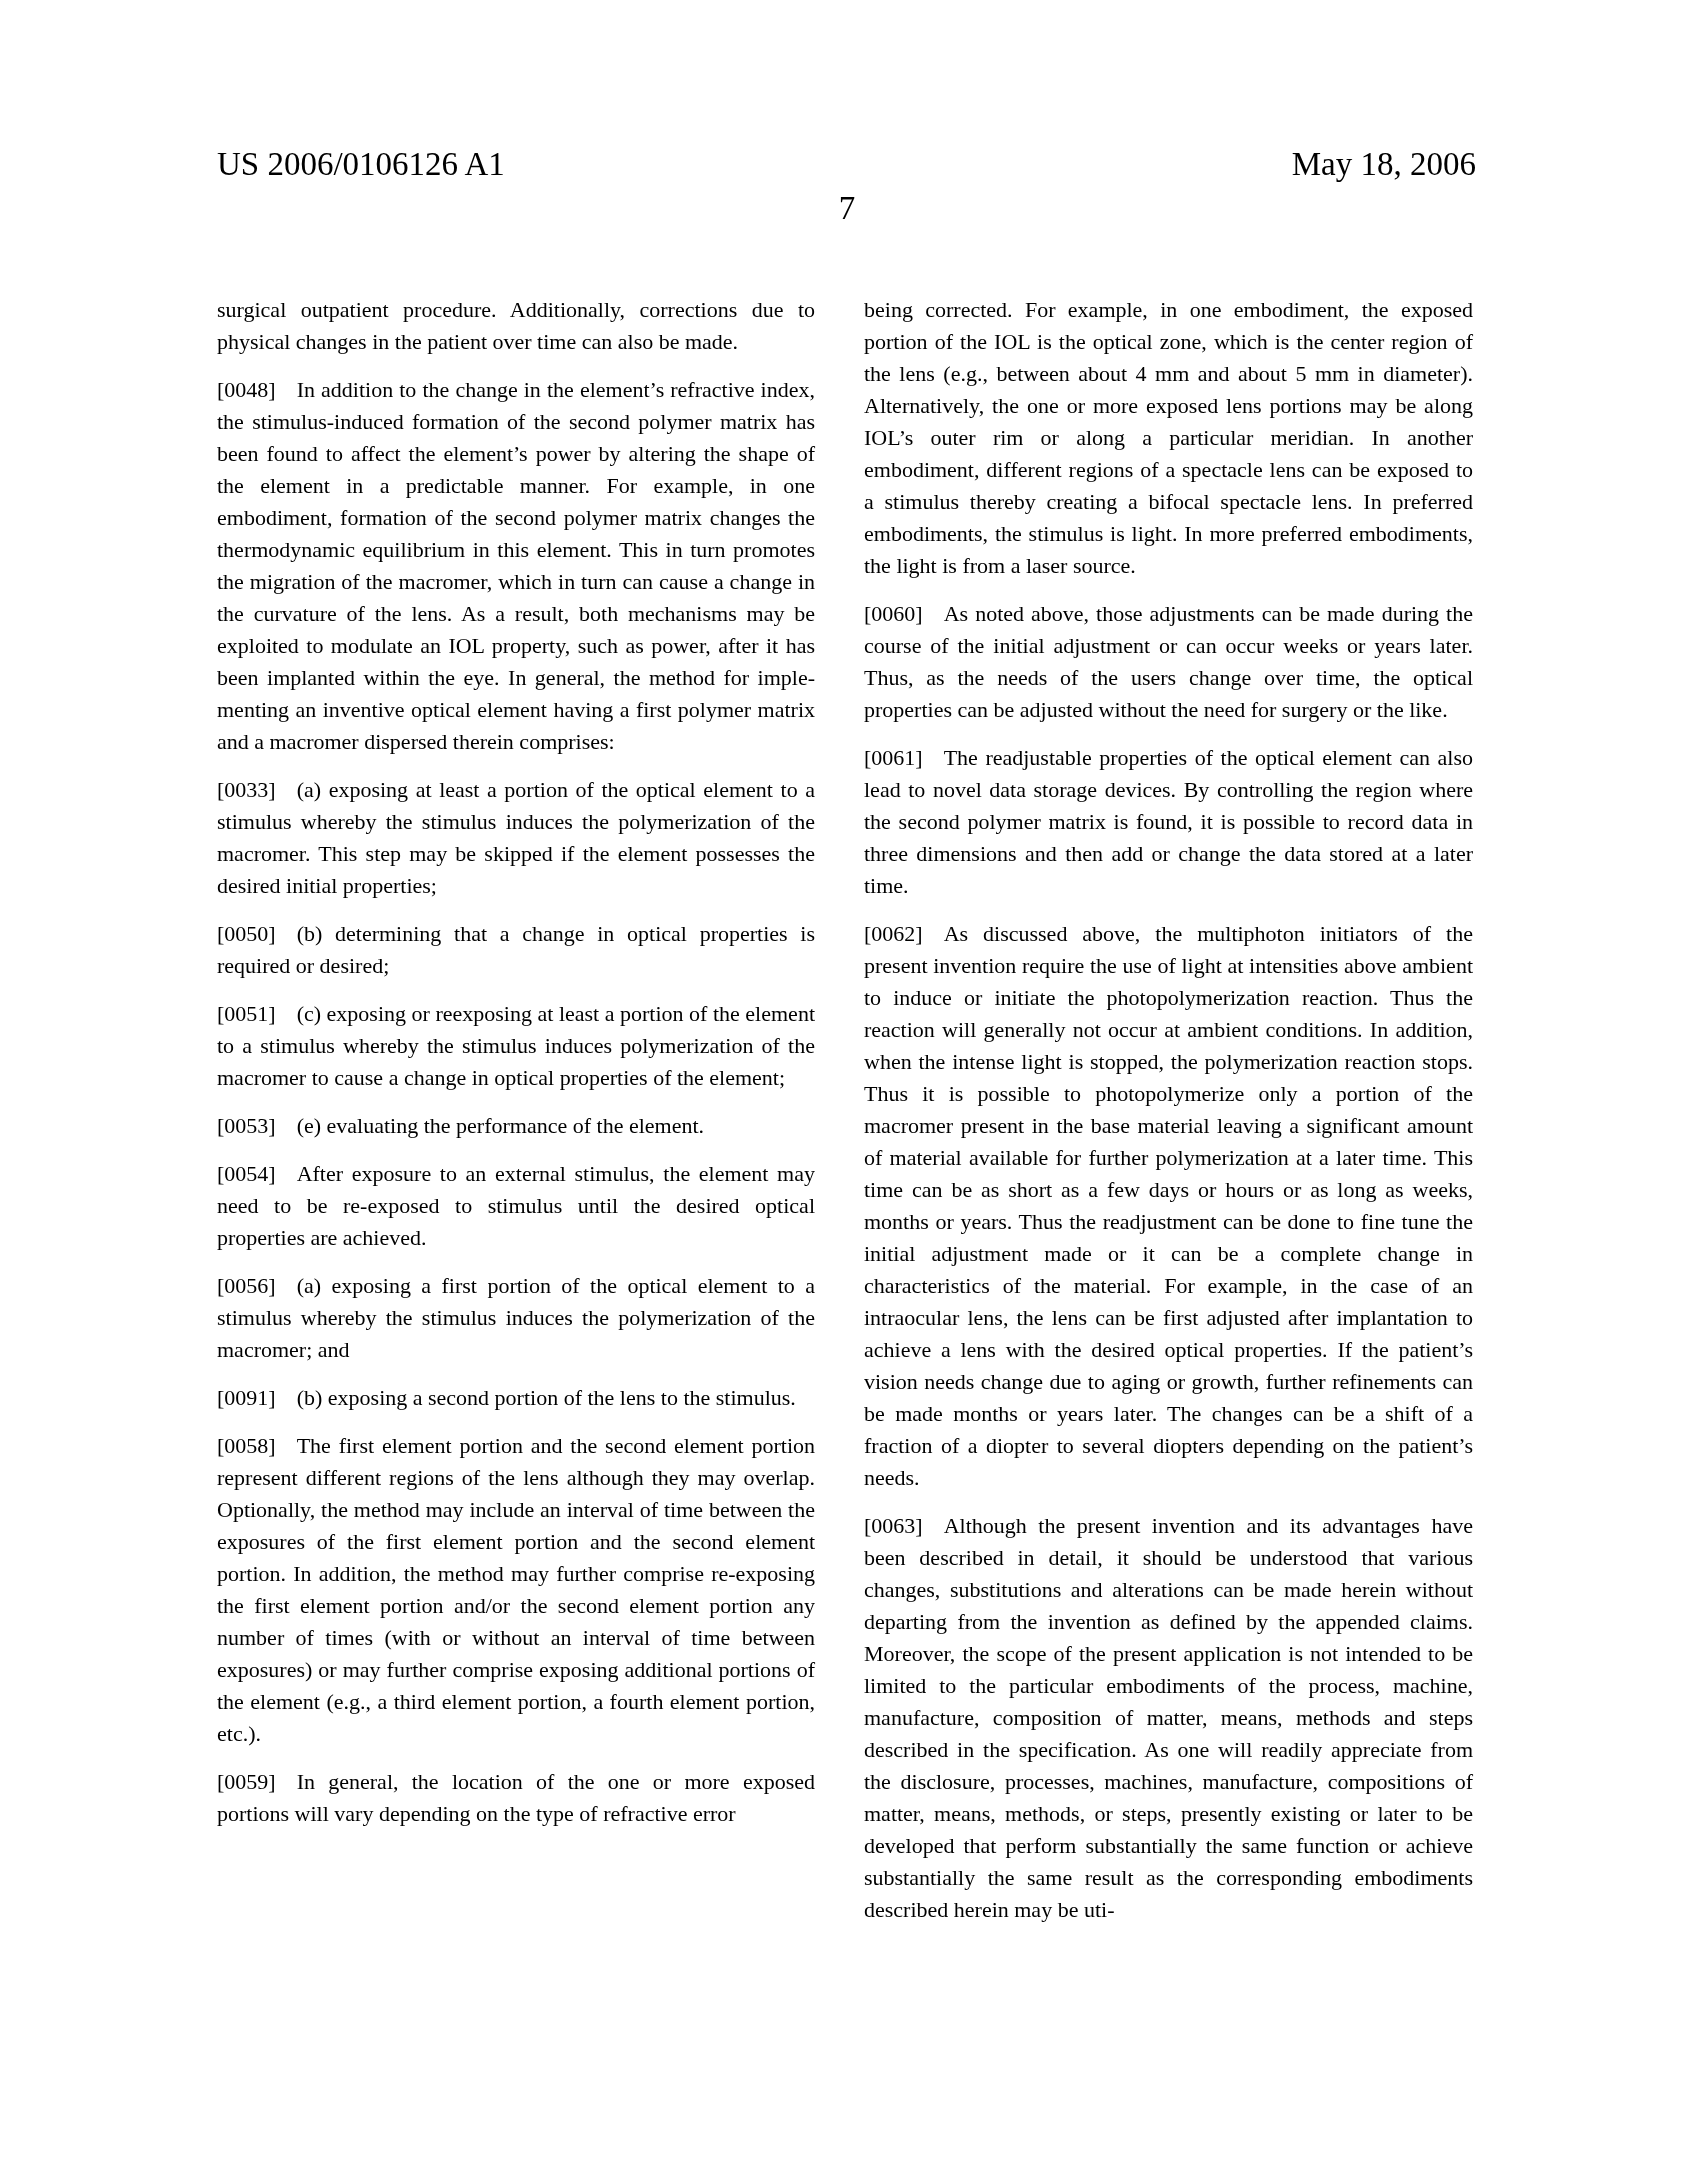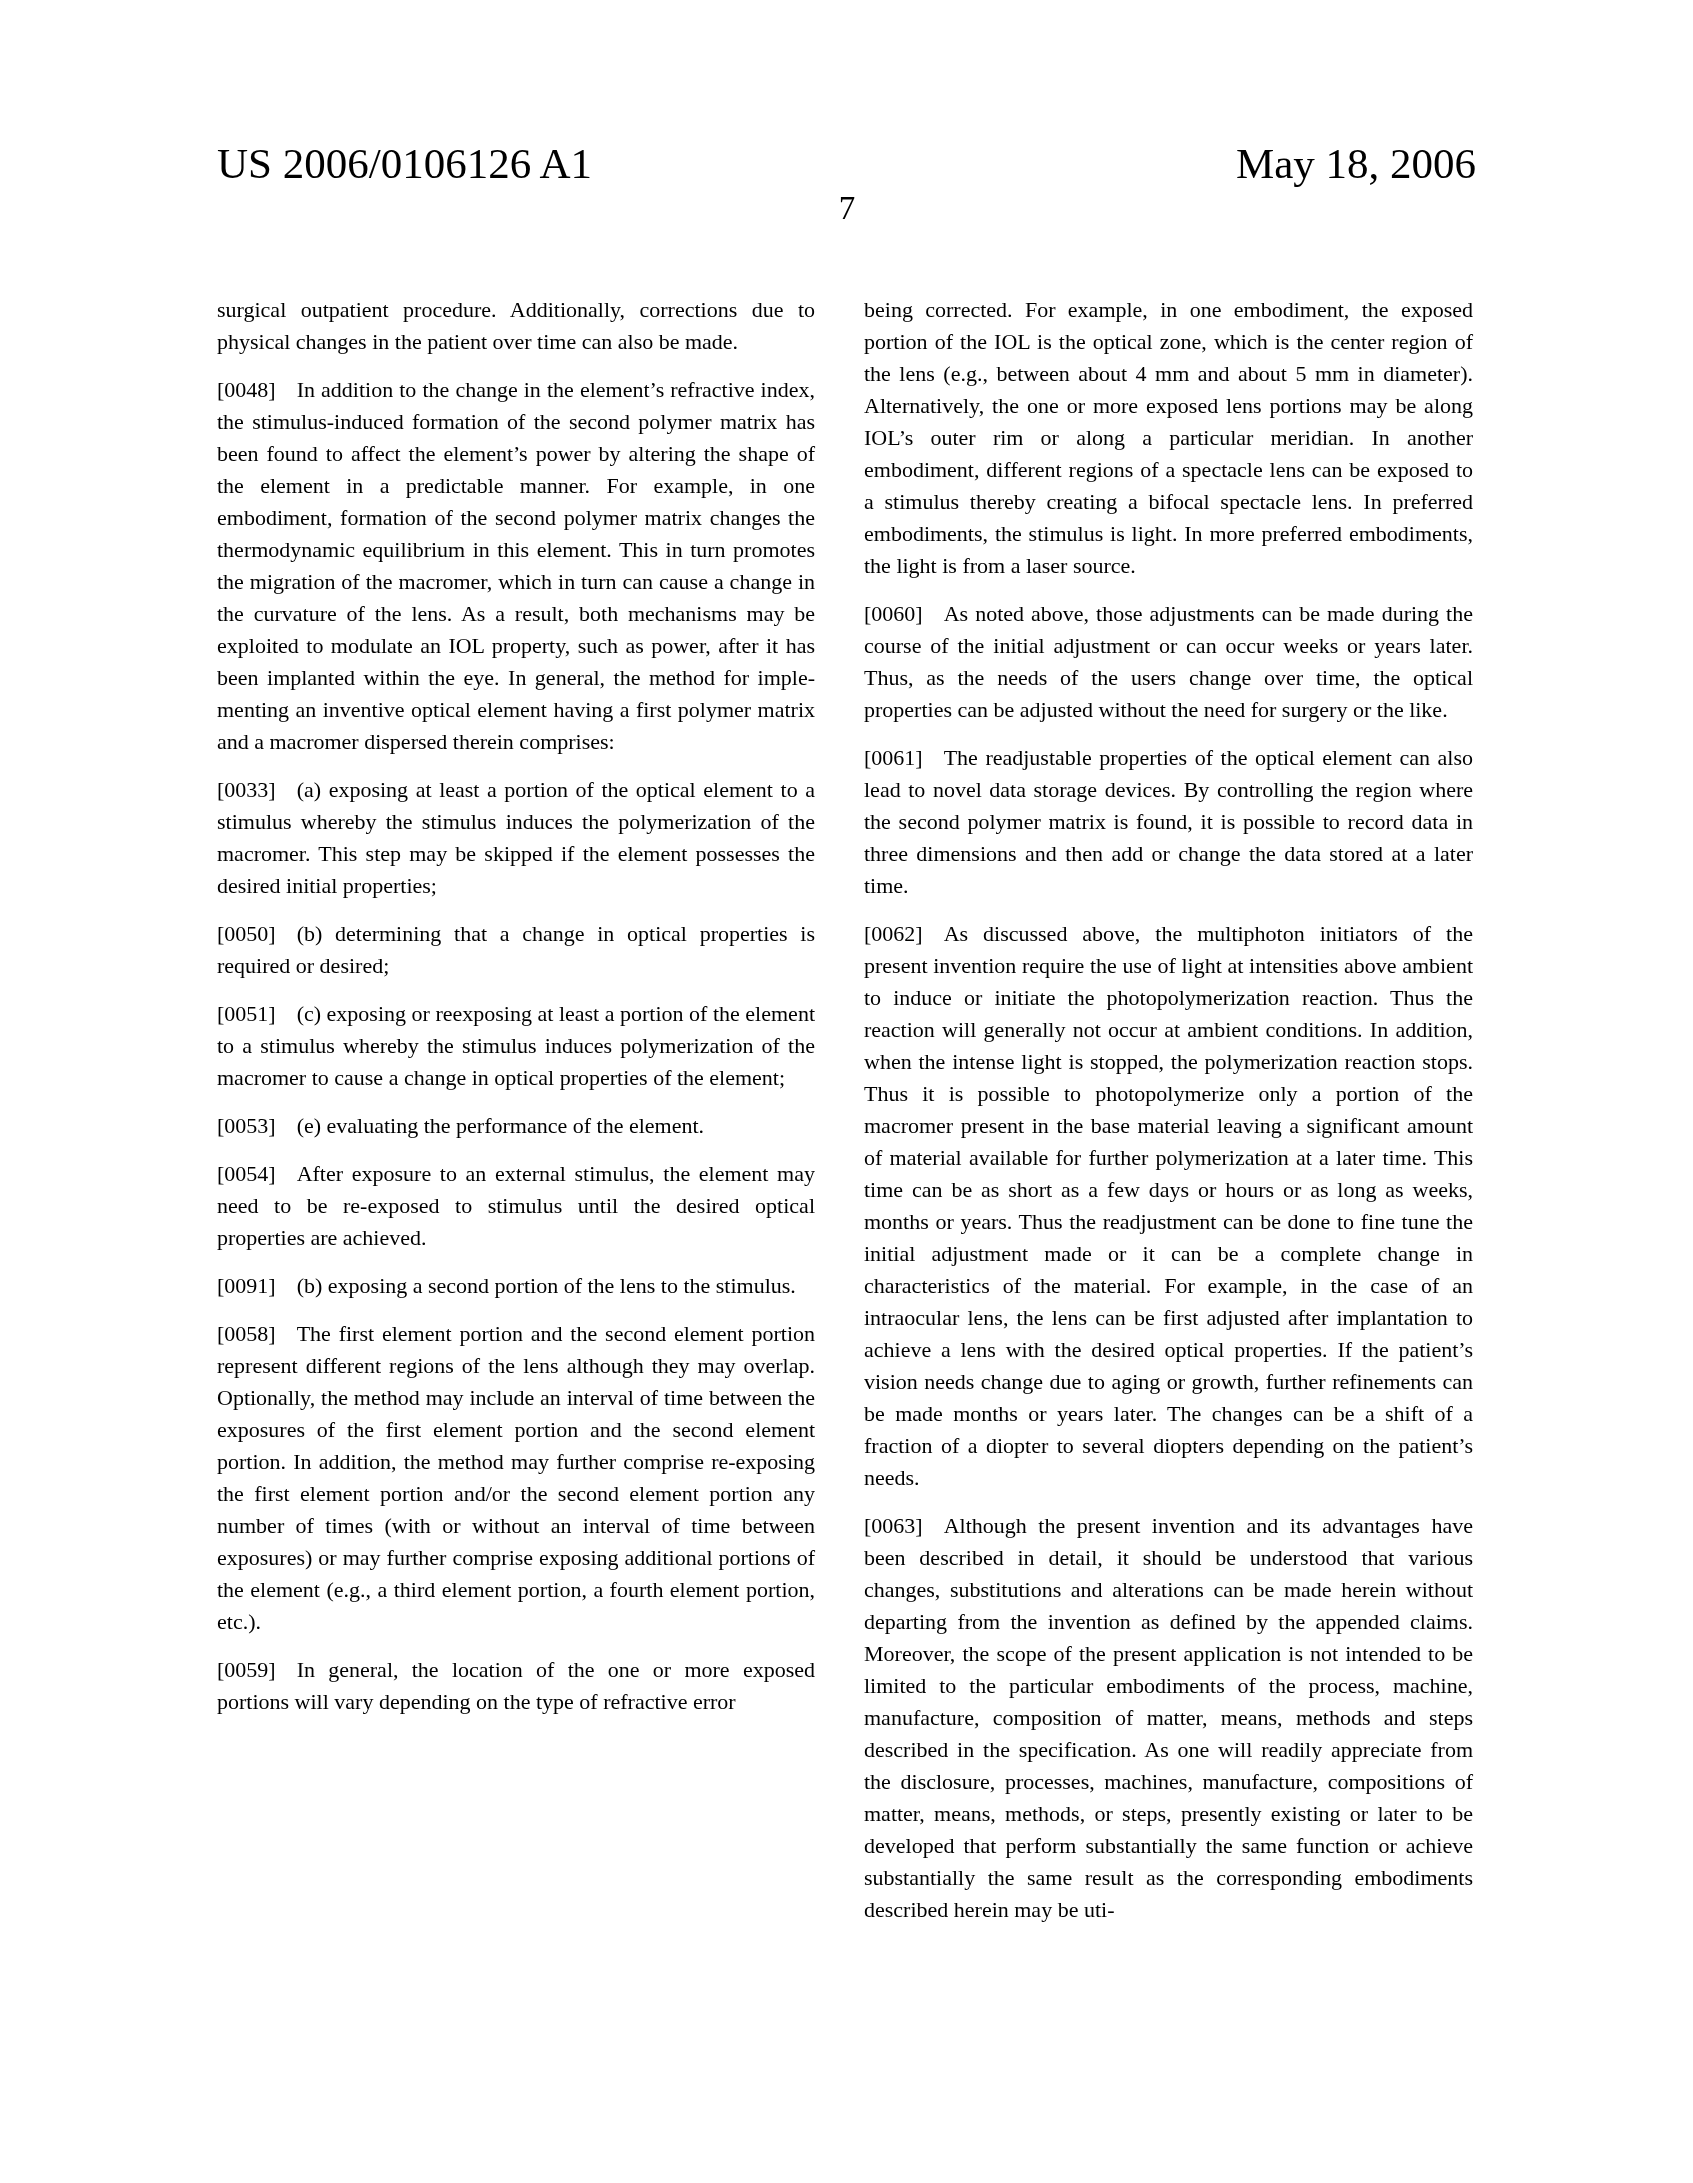--- a/index.html
+++ b/index.html
@@ -1,20 +1,20 @@
 <!DOCTYPE html>
 <html style="font-size:10.6px"><head>
   <meta charset="utf-8">
   <style>
     html, body { margin: 0; padding: 0; background: #ffffff; }
     body {
       width: 1694px; height: 2183px; position: relative; overflow: hidden;
       font-family: "Liberation Serif", "DejaVu Serif", serif; color: #000;
     }
-    .hdr { position: absolute; top: 144px; font-size: 43px; line-height: 40px; }
+    .hdr { position: absolute; top: 144px; font-size: 33px; line-height: 40px; }
     #pub-no { left: 217px; }
     #pub-date { right: 218px; margin-left: 12px; }
     #page-no { position: absolute; top: 188px; left: 0; width: 100%; text-align: center; font-size: 33px; line-height: 40px; }
     .col {
       position: absolute; top: 294px; width: 598px;
       font-size: 22px; line-height: 32px; text-align: justify;
       hyphens: manual;
     }
     #col-left { left: 217px; }
     #col-right { left: 864px; width: 609px; }
@@ -32,20 +32,21 @@
 <div id="page-no">7</div>
 
 <div id="col-left" class="col">
     <p class="para"><span>surgical outpatient procedure. Additionally, corrections due to physical changes in the patient over time can also be made.</span></p>
     <p class="para"><span class="pnum">0048</span><span class="gap"></span><span>In addition to the change in the element’s refractive index, the stimulus-induced formation of the second poly­mer matrix has been found to affect the element’s power by altering the shape of the element in a predictable manner. For example, in one embodiment, formation of the second polymer matrix changes the thermodynamic equilibrium in this element. This in turn promotes the migration of the macromer, which in turn can cause a change in the curvature of the lens. As a result, both mechanisms may be exploited to modulate an IOL property, such as power, after it has been implanted within the eye. In general, the method for imple­menting an inventive optical element having a first polymer matrix and a macromer dispersed therein comprises:</span></p>
     <p class="para"><span class="pnum">0033</span><span class="gap"></span><span>(a) exposing at least a portion of the optical ele­ment to a stimulus whereby the stimulus induces the poly­merization of the macromer. This step may be skipped if the element possesses the desired initial properties;</span></p>
     <p class="para"><span class="pnum">0050</span><span class="gap"></span><span>(b) determining that a change in optical properties is required or desired;</span></p>
     <p class="para"><span class="pnum">0051</span><span class="gap"></span><span>(c) exposing or reexposing at least a portion of the element to a stimulus whereby the stimulus induces poly­merization of the macromer to cause a change in optical properties of the element;</span></p>
     <p class="para"><span class="pnum">0053</span><span class="gap"></span><span>(e) evaluating the performance of the element.</span></p>
     <p class="para"><span class="pnum">0054</span><span class="gap"></span><span>After exposure to an external stimulus, the element may need to be re-exposed to stimulus until the desired optical properties are achieved.</span></p>
+    <p class="para"><span class="pnum">0056</span><span class="gap"></span><span>(a) exposing a first portion of the optical element to a stimulus whereby the stimulus induces the polymerization of the macromer; and</span></p>
     <p class="para"><span class="pnum">0091</span><span class="gap"></span><span>(b) exposing a second portion of the lens to the stimulus.</span></p>
     <p class="para"><span class="pnum">0058</span><span class="gap"></span><span>The first element portion and the second element portion represent different regions of the lens although they may overlap. Optionally, the method may include an interval of time between the exposures of the first element portion and the second element portion. In addition, the method may further comprise re-exposing the first element portion and/or the second element portion any number of times (with or without an interval of time between exposures) or may further comprise exposing additional portions of the element (e.g., a third element portion, a fourth element portion, etc.).</span></p>
     <p class="para"><span class="pnum">0059</span><span class="gap"></span><span>In general, the location of the one or more exposed portions will vary depending on the type of refractive error</span></p>
   </div>
 <div id="col-right" class="col">
     <p class="para"><span>being corrected. For example, in one embodiment, the exposed portion of the IOL is the optical zone, which is the center region of the lens (e.g., between about 4 mm and about 5 mm in diameter). Alternatively, the one or more exposed lens portions may be along IOL’s outer rim or along a particular meridian. In another embodiment, different regions of a spectacle lens can be exposed to a stimulus thereby creating a bifocal spectacle lens. In preferred embodiments, the stimulus is light. In more preferred embodiments, the light is from a laser source.</span></p>
     <p class="para"><span class="pnum">0060</span><span class="gap"></span><span>As noted above, those adjustments can be made during the course of the initial adjustment or can occur weeks or years later. Thus, as the needs of the users change over time, the optical properties can be adjusted without the need for surgery or the like.</span></p>
     <p class="para"><span class="pnum">0061</span><span class="gap"></span><span>The readjustable properties of the optical element can also lead to novel data storage devices. By controlling the region where the second polymer matrix is found, it is possible to record data in three dimensions and then add or change the data stored at a later time.</span></p>
     <p class="para"><span class="pnum">0062</span><span class="gap"></span><span>As discussed above, the multiphoton initiators of the present invention require the use of light at intensities above ambient to induce or initiate the photopolymerization reaction. Thus the reaction will generally not occur at ambient conditions. In addition, when the intense light is stopped, the polymerization reaction stops. Thus it is pos­sible to photopolymerize only a portion of the macromer present in the base material leaving a significant amount of material available for further polymerization at a later time. This time can be as short as a few days or hours or as long as weeks, months or years. Thus the readjustment can be done to fine tune the initial adjustment made or it can be a complete change in characteristics of the material. For example, in the case of an intraocular lens, the lens can be first adjusted after implantation to achieve a lens with the desired optical properties. If the patient’s vision needs change due to aging or growth, further refinements can be made months or years later. The changes can be a shift of a fraction of a diopter to several diopters depending on the patient’s needs.</span></p>
     <p class="para"><span class="pnum">0063</span><span class="gap"></span><span>Although the present invention and its advantages have been described in detail, it should be understood that various changes, substitutions and alterations can be made herein without departing from the invention as defined by the appended claims. Moreover, the scope of the present application is not intended to be limited to the particular embodiments of the process, machine, manufacture, com­position of matter, means, methods and steps described in the specification. As one will readily appreciate from the disclosure, processes, machines, manufacture, compositions of matter, means, methods, or steps, presently existing or later to be developed that perform substantially the same function or achieve substantially the same result as the corresponding embodiments described herein may be uti-</span></p>

